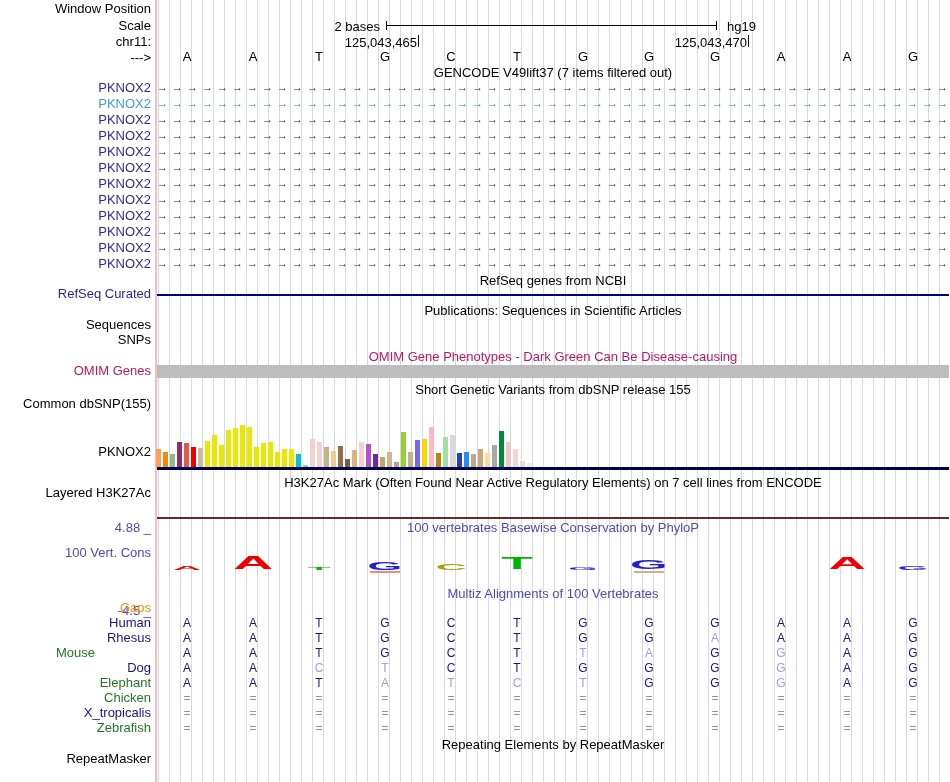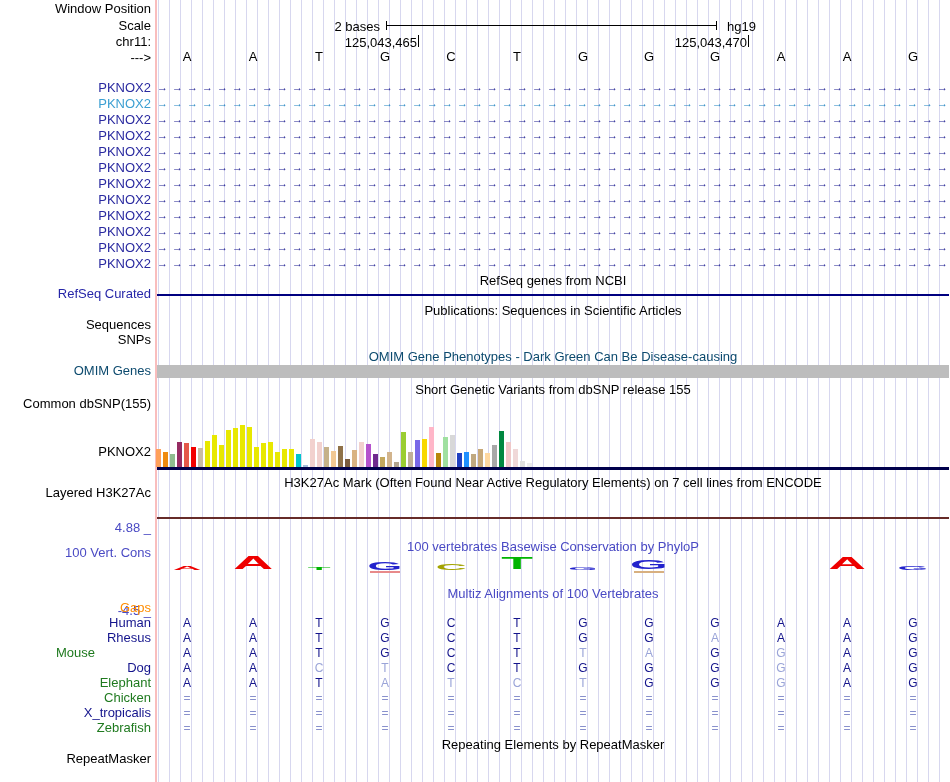--- a/index.html
+++ b/index.html
@@ -21,21 +21,21 @@
     background:linear-gradient(#000,#000) center/100% 1px no-repeat; }
   .rulernum { position:absolute; width:136px; text-align:right; white-space:nowrap; }
   .tick { position:absolute; width:1px; height:12px; background:#000; }
   .hline { position:absolute; left:157px; width:792px; }
   .refseq-line { top:294px; height:1.5px; background:#000080; }
   .omim-bar { top:365px; height:13px; background:#BDBDBD; }
   .gtex-baseline { top:467px; height:3px; background:#00004B; }
   .maroon-line { top:517px; height:1.5px; background:#662B28; }
   .base { position:absolute; width:66px; text-align:center; height:14px; line-height:14px; }
   .mzcell { position:absolute; width:66px; text-align:center; font-size:12px; height:14px; line-height:14px; }
-  .green { color:#0c4a6e; }
+  .green { color:#be185d; }
   .blue-title { color:#4A4AC4; }
 </style>
 </head>
 <body>
 
 <div id="canvas">
   <div class="grid"></div>
   <div class="pinkline"></div>
 
   <div class="lbl" style="top:2px">Window Position</div>
@@ -60,20 +60,21 @@
       <div class="base" style="left: 418px; top: 50px;">C</div>
       <div class="base" style="left: 484px; top: 50px;">T</div>
       <div class="base" style="left: 550px; top: 50px;">G</div>
       <div class="base" style="left: 616px; top: 50px;">G</div>
       <div class="base" style="left: 682px; top: 50px;">G</div>
       <div class="base" style="left: 748px; top: 50px;">A</div>
       <div class="base" style="left: 814px; top: 50px;">A</div>
       <div class="base" style="left: 880px; top: 50px;">G</div>
     </div>
 
+  <div class="title" style="top:66px">GENCODE V49lift37 (7 items filtered out)</div>
   <div id="gene-rows">
       <div class="lbl" style="top: 81px; color: rgb(42, 42, 160);">PKNOX2</div>
       <div style="position: absolute; left: 157px; top: 80px; width: 792px; height: 14px; overflow: hidden; white-space: nowrap; color: rgb(20, 20, 140); font-size: 11px; letter-spacing: 4px; line-height: 14px;">→→→→→→→→→→→→→→→→→→→→→→→→→→→→→→→→→→→→→→→→→→→→→→→→→→→→→→→→→→→→→→→→→→→→→→</div>
       <div class="lbl" style="top: 97px; color: rgb(60, 159, 210);">PKNOX2</div>
       <div style="position: absolute; left: 157px; top: 96px; width: 792px; height: 14px; overflow: hidden; white-space: nowrap; color: rgb(31, 130, 192); font-size: 11px; letter-spacing: 4px; line-height: 14px;">→→→→→→→→→→→→→→→→→→→→→→→→→→→→→→→→→→→→→→→→→→→→→→→→→→→→→→→→→→→→→→→→→→→→→→</div>
       <div class="lbl" style="top: 113px; color: rgb(42, 42, 160);">PKNOX2</div>
       <div style="position: absolute; left: 157px; top: 112px; width: 792px; height: 14px; overflow: hidden; white-space: nowrap; color: rgb(20, 20, 140); font-size: 11px; letter-spacing: 4px; line-height: 14px;">→→→→→→→→→→→→→→→→→→→→→→→→→→→→→→→→→→→→→→→→→→→→→→→→→→→→→→→→→→→→→→→→→→→→→→</div>
       <div class="lbl" style="top: 129px; color: rgb(42, 42, 160);">PKNOX2</div>
       <div style="position: absolute; left: 157px; top: 128px; width: 792px; height: 14px; overflow: hidden; white-space: nowrap; color: rgb(20, 20, 140); font-size: 11px; letter-spacing: 4px; line-height: 14px;">→→→→→→→→→→→→→→→→→→→→→→→→→→→→→→→→→→→→→→→→→→→→→→→→→→→→→→→→→→→→→→→→→→→→→→</div>
       <div class="lbl" style="top: 145px; color: rgb(42, 42, 160);">PKNOX2</div>
@@ -166,21 +167,21 @@
       <div style="position: absolute; left: 520px; top: 461px; width: 5px; height: 6px; background: rgb(224, 224, 224);"></div>
       <div style="position: absolute; left: 527px; top: 463px; width: 5px; height: 4px; background: rgb(236, 236, 236);"></div>
     </div>
   <div class="hline gtex-baseline"></div>
 
   <div class="title" style="top:476px">H3K27Ac Mark (Often Found Near Active Regulatory Elements) on 7 cell lines from ENCODE</div>
   <div class="lbl" style="top:486px">Layered H3K27Ac</div>
   <div class="hline maroon-line"></div>
 
   <div class="lbl blue-title" style="top:521px">4.88 _</div>
-  <div class="title blue-title" style="top:540px">100 vertebrates Basewise Conservation by PhyloP</div>
+  <div class="title blue-title" style="top:521px">100 vertebrates Basewise Conservation by PhyloP</div>
   <div class="lbl blue-title" style="top:546px">100 Vert. Cons</div>
   <div class="lbl blue-title" style="top:604px">-4.5 _</div>
   <div id="phylop-logo">
       <div style="position: absolute; left: 154px; top: 540px; width: 66px; height: 30px; display: flex; align-items: flex-end; justify-content: center;">
         <span style="font-weight: bold; font-size: 20px; line-height: 15px; color: rgb(238, 0, 0); transform: scale(1.96, 0.29); transform-origin: 50% 100%;">A</span>
       </div>
       <div style="position: absolute; left: 220px; top: 540px; width: 66px; height: 30px; display: flex; align-items: flex-end; justify-content: center;">
         <span style="font-weight: bold; font-size: 20px; line-height: 15px; color: rgb(238, 0, 0); transform: scale(2.77, 0.93); transform-origin: 50% 100%;">A</span>
       </div>
       <div style="position: absolute; left: 286px; top: 540px; width: 66px; height: 30px; display: flex; align-items: flex-end; justify-content: center;">

